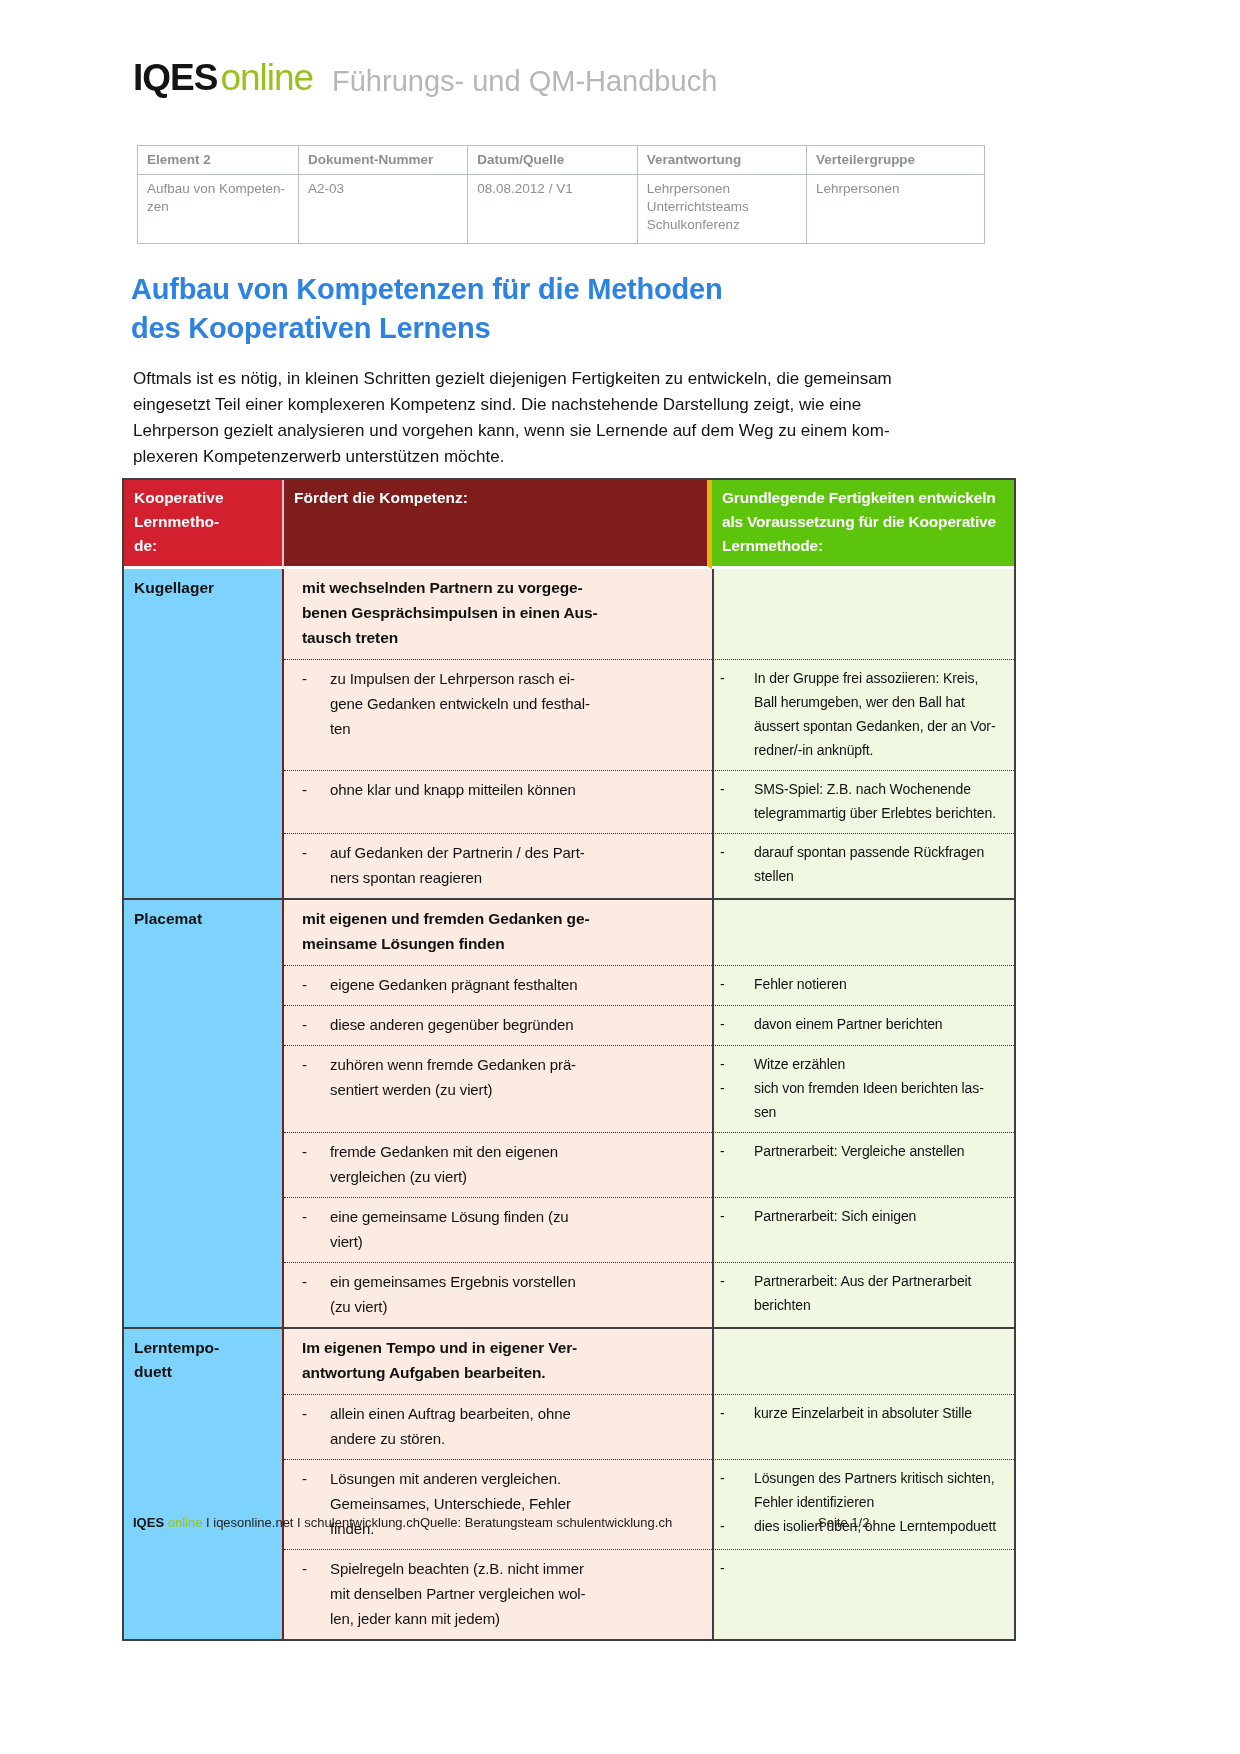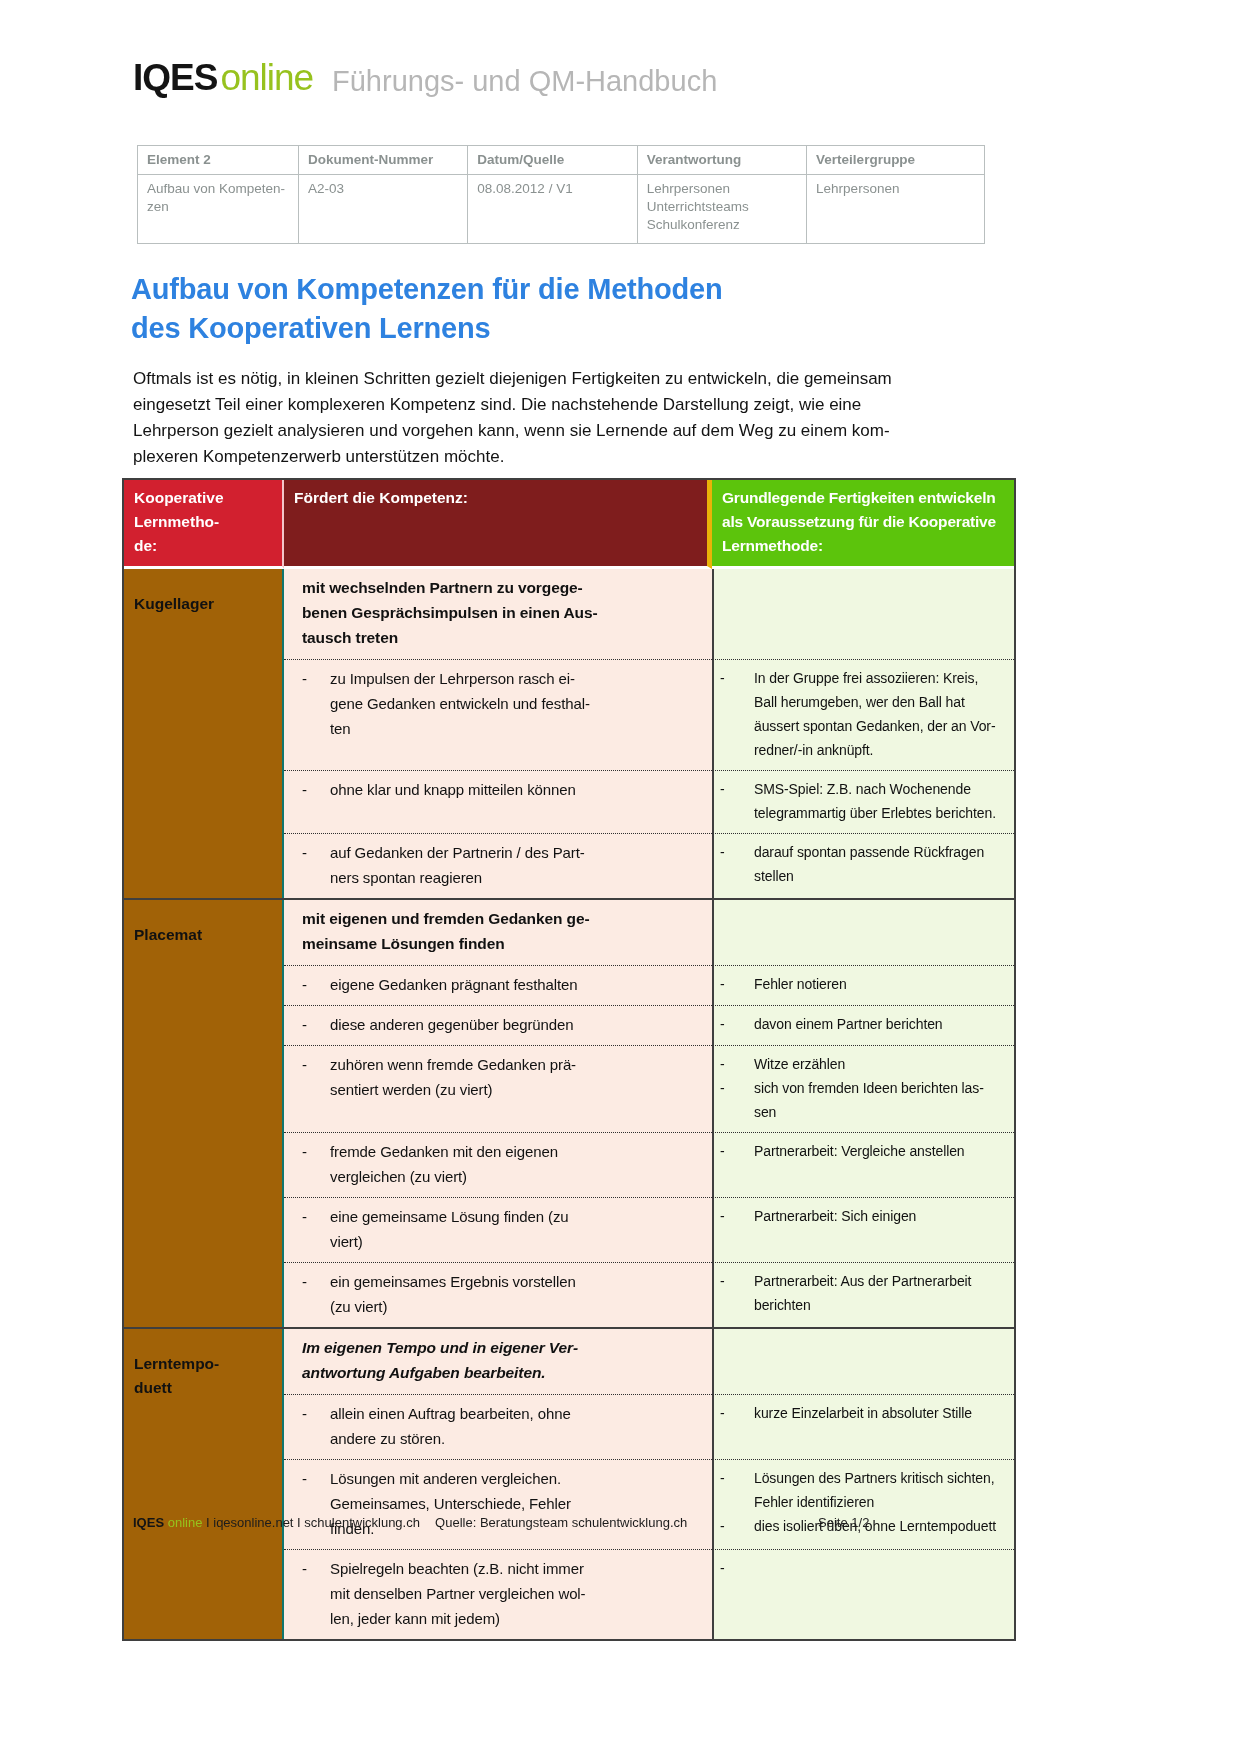--- a/index.html
+++ b/index.html
@@ -33,38 +33,38 @@
   .thead,.tgroup{display:grid;grid-template-columns:160px 428px 302px;}
   .thead > div{box-sizing:border-box;color:#fff;font-weight:700;white-space:pre-line;
     padding:6px 8px 8px 10px;font-size:15.5px;line-height:24px;border-bottom:3px solid #ffffff;}
   .hc1{background:#d2202f;border-right:2px solid rgba(255,255,255,.75);}
   .hc2{background:#7f1d1d;border-right:5px solid #eab308;}
   .hc3{background:#5cc40c;font-size:14.5px;letter-spacing:-0.2px;padding-left:8px;}
 
   .tgroup{border-top:2px solid #3f3f3f;}
   .tgroup:first-of-type{border-top:0;}
   .tgroup > div{box-sizing:border-box;}
-  .method-cell{grid-column:1;background:#a16207;border-right:2px solid #0f766e;
-    font-weight:700;font-size:15.5px;line-height:24px;padding:23px 6px 6px 10px;white-space:pre-line;}
+  .method-cell{grid-column:1;background:#7dd3fc;border-right:2px solid #7f1d1d;
+    font-weight:700;font-size:15.5px;line-height:24px;padding:7px 6px 6px 10px;white-space:pre-line;}
   .comp-cell{grid-column:2;background:#fcebe3;padding:6px 10px 9px 18px;}
   .comp-text{font-weight:700;font-size:15.5px;line-height:25px;white-space:pre-line;letter-spacing:-0.1px;}
   .skill-cell{grid-column:2;background:#fcebe3;padding:6px 8px 8px 18px;}
   .prereq-cell{grid-column:3;background:#f0f8e1;border-left:2px solid #3f3f3f;padding:6px 2px 8px 6px;}
   .dotted{border-top:1px dotted #2f2f2f;}
   .bullet{display:flex;align-items:flex-start;}
   .dash{flex:0 0 28px;font-size:15px;line-height:25px;}
   .prereq-cell .dash{flex:0 0 34px;font-size:14px;line-height:24px;}
   .btext{flex:1;font-size:15px;line-height:25px;white-space:pre-line;letter-spacing:-0.1px;}
   .prereq-cell .btext{font-size:14px;line-height:24px;letter-spacing:-0.1px;}
 
   
   .footer{position:absolute;left:133px;top:1514px;width:852px;display:flex;align-items:baseline;
     font-size:13px;line-height:17px;color:#1c1c1c;}
   .footer .fleft{flex:1;white-space:nowrap;}
-  .footer .fcenter{flex:1;text-align:center;white-space:nowrap;}
+  .footer .fcenter{flex:1;text-align:left;white-space:nowrap;}
   .footer .fright{flex:1;text-align:center;white-space:nowrap;}
   .footer .iqes{font-weight:700;color:#141414;}
   .footer .online{color:#97c21e;}
 </style>
 </head>
 <body>
 
 <div class="brand">
   <span class="iqes">IQES</span><span class="online">online</span>
 </div>
@@ -293,21 +293,21 @@
               <div class="dash">-</div>
               <div class="btext">Partnerarbeit: Aus der Partnerarbeit
 berichten</div>
             </div>
           </div>
         </div>
       </div>
       <div class="tgroup">
         <div class="method-cell" style="grid-row: 1 / span 4;">Lerntempo-
 duett</div>
-        <div class="comp-cell" style="grid-row: 1; font-style: italic;">
+        <div class="comp-cell" style="grid-row: 1;">
           <div class="comp-text">Im eigenen Tempo und in eigener Ver-
 antwortung Aufgaben bearbeiten.</div>
         </div>
         <div class="prereq-cell" style="grid-row: 1;"></div>
         <div class="skill-cell dotted" style="grid-row: 2;">
           <div class="bullets">
             <div class="bullet">
               <div class="dash">-</div>
               <div class="btext">allein einen Auftrag bearbeiten, ohne
 andere zu stören.</div>

